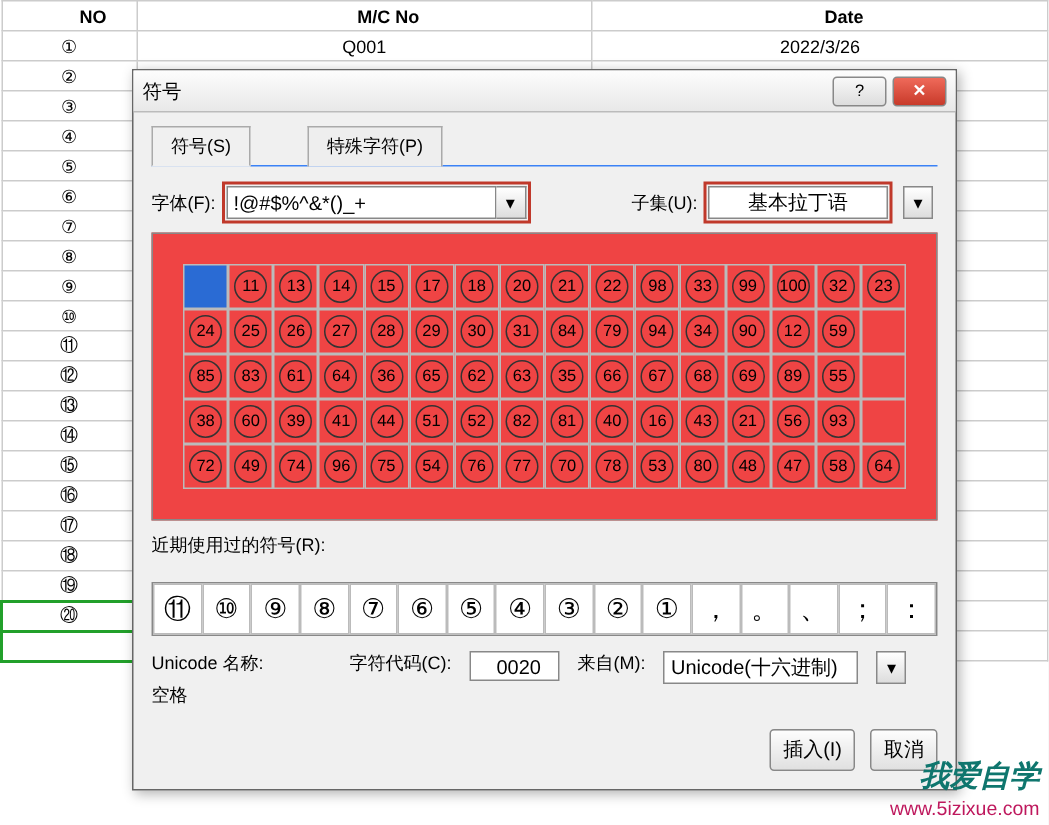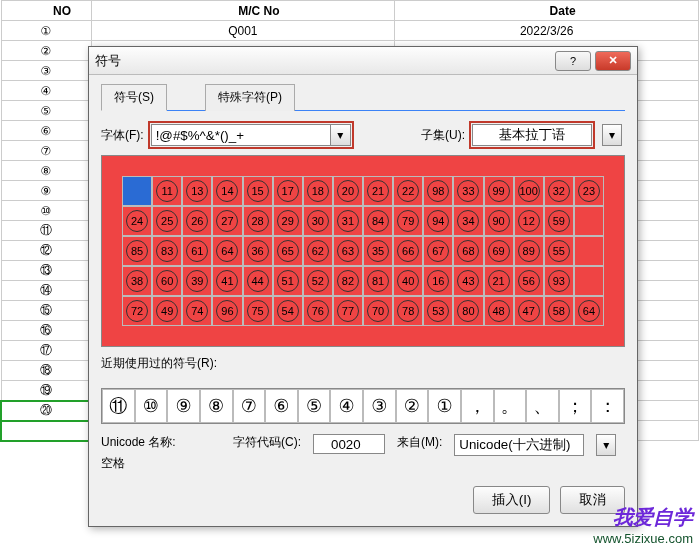--- a/index.html
+++ b/index.html
@@ -42,25 +42,25 @@
 
 .recent-lbl { margin: 8px 0 16px 0; }
 .recent-grid { display: grid; grid-template-columns: repeat(16, 1fr); border: 1px solid #888; background: #fff; }
 .recent-grid .cell { height: 34px; }
 
 .info-row { display: flex; align-items: flex-start; margin-top: 10px; gap: 12px; }
 .info-left { width: 120px; }
 .txt-input { border: 1px solid #888; height: 20px; padding: 0 4px; background: #fff; }
 
 .footer { display: flex; justify-content: flex-end; gap: 10px; margin-top: 14px; }
-.btn { padding: 4px 18px; border: 1px solid #888; background: linear-gradient(#fdfdfd,#e0e0e0); border-radius: 3px; cursor: pointer; }
+.btn { padding: 4px 8px; border: 1px solid #888; background: linear-gradient(#fdfdfd,#e0e0e0); border-radius: 3px; cursor: pointer; }
 
 .watermark { position: absolute; right: 6px; bottom: 4px; text-align: right; }
-.watermark .cn { color: #6d28d9; font-size: 20px; font-weight: bold; font-style: italic; }
-.watermark .url { color: #14532d; font-size: 13px; text-align: center; }
+.watermark .cn { color: #0f766e; font-size: 20px; font-weight: bold; font-style: italic; }
+.watermark .url { color: #be185d; font-size: 13px; text-align: center; }
 </style>
 </head>
 <body>
 
 <div class="sheet">
   <table>
     <colgroup>
         <col class="col-no">
         <col>
         <col>
@@ -470,21 +470,21 @@
         <div class="cell" style="font-size: 18px;">；</div>
         <div class="cell" style="font-size: 18px;">：</div>
       </div>
 
     <div class="info-row">
       <div class="info-left">
         <div>Unicode 名称:</div>
         <div style="margin-top:4px">空格</div>
       </div>
       <span class="lbl">字符代码(C):</span>
-      <input class="txt-input" style="width: 72px; padding-left: 17px;" value="0020">
+      <input class="txt-input" style="width: 60px; padding-left: 17px;" value="0020">
       <span class="lbl">来自(M):</span>
       <input class="sel-input" style="width: 130px;" value="Unicode(十六进制)">
       <div class="sel-btn" style="border-left:1px solid #888">
           <span>▾</span>
         </div>
     </div>
 
     <div class="footer">
       <button class="btn">插入(I)</button>
       <button class="btn">取消</button>

